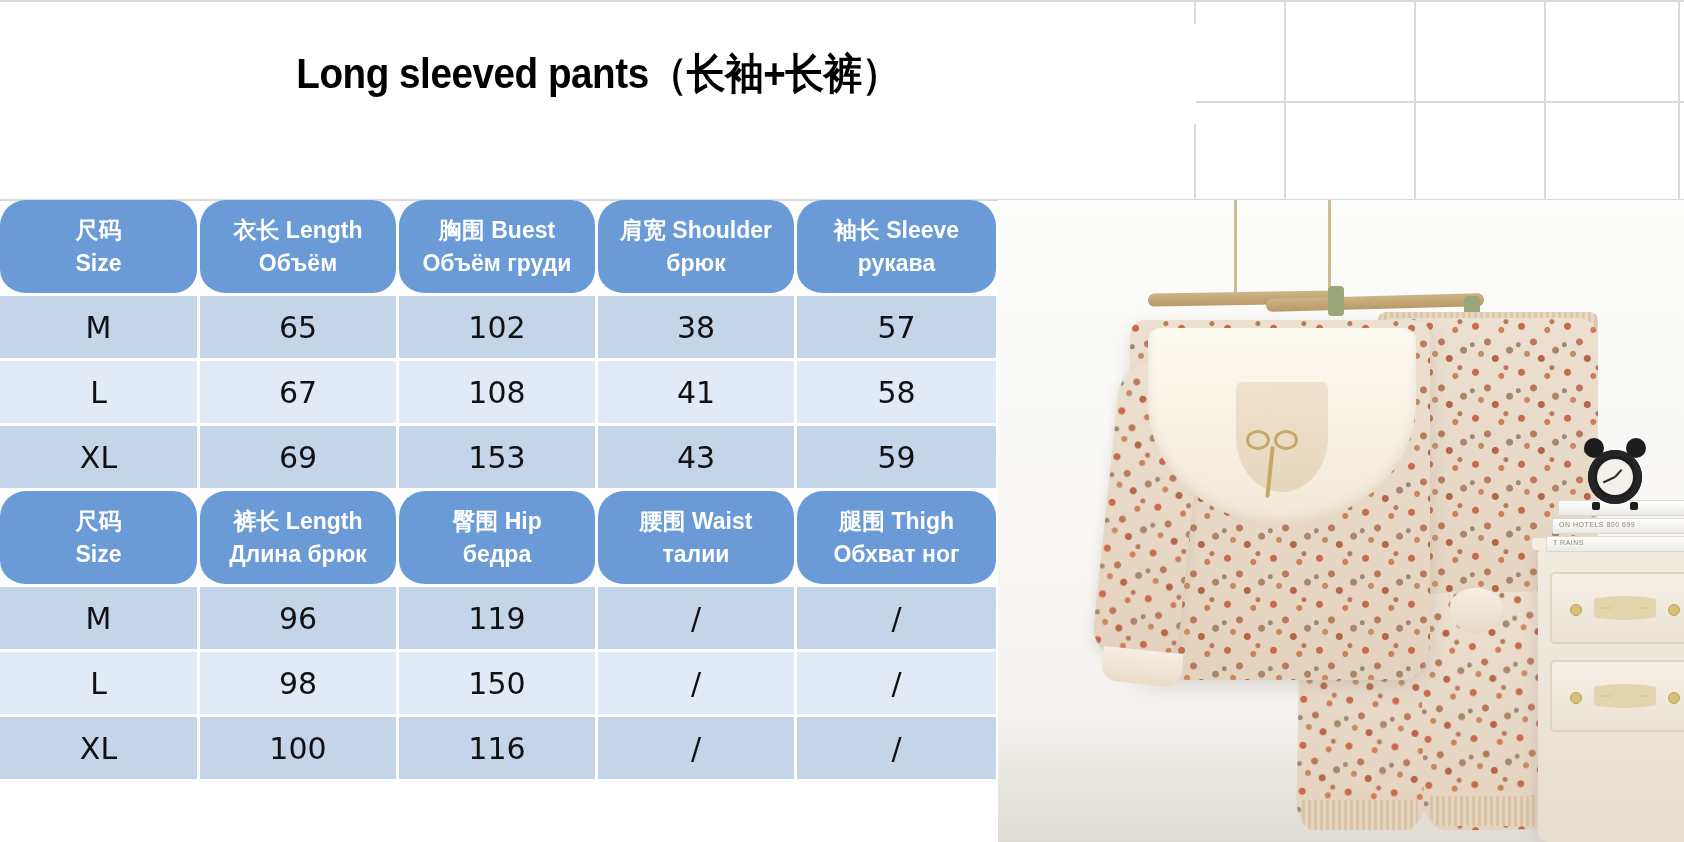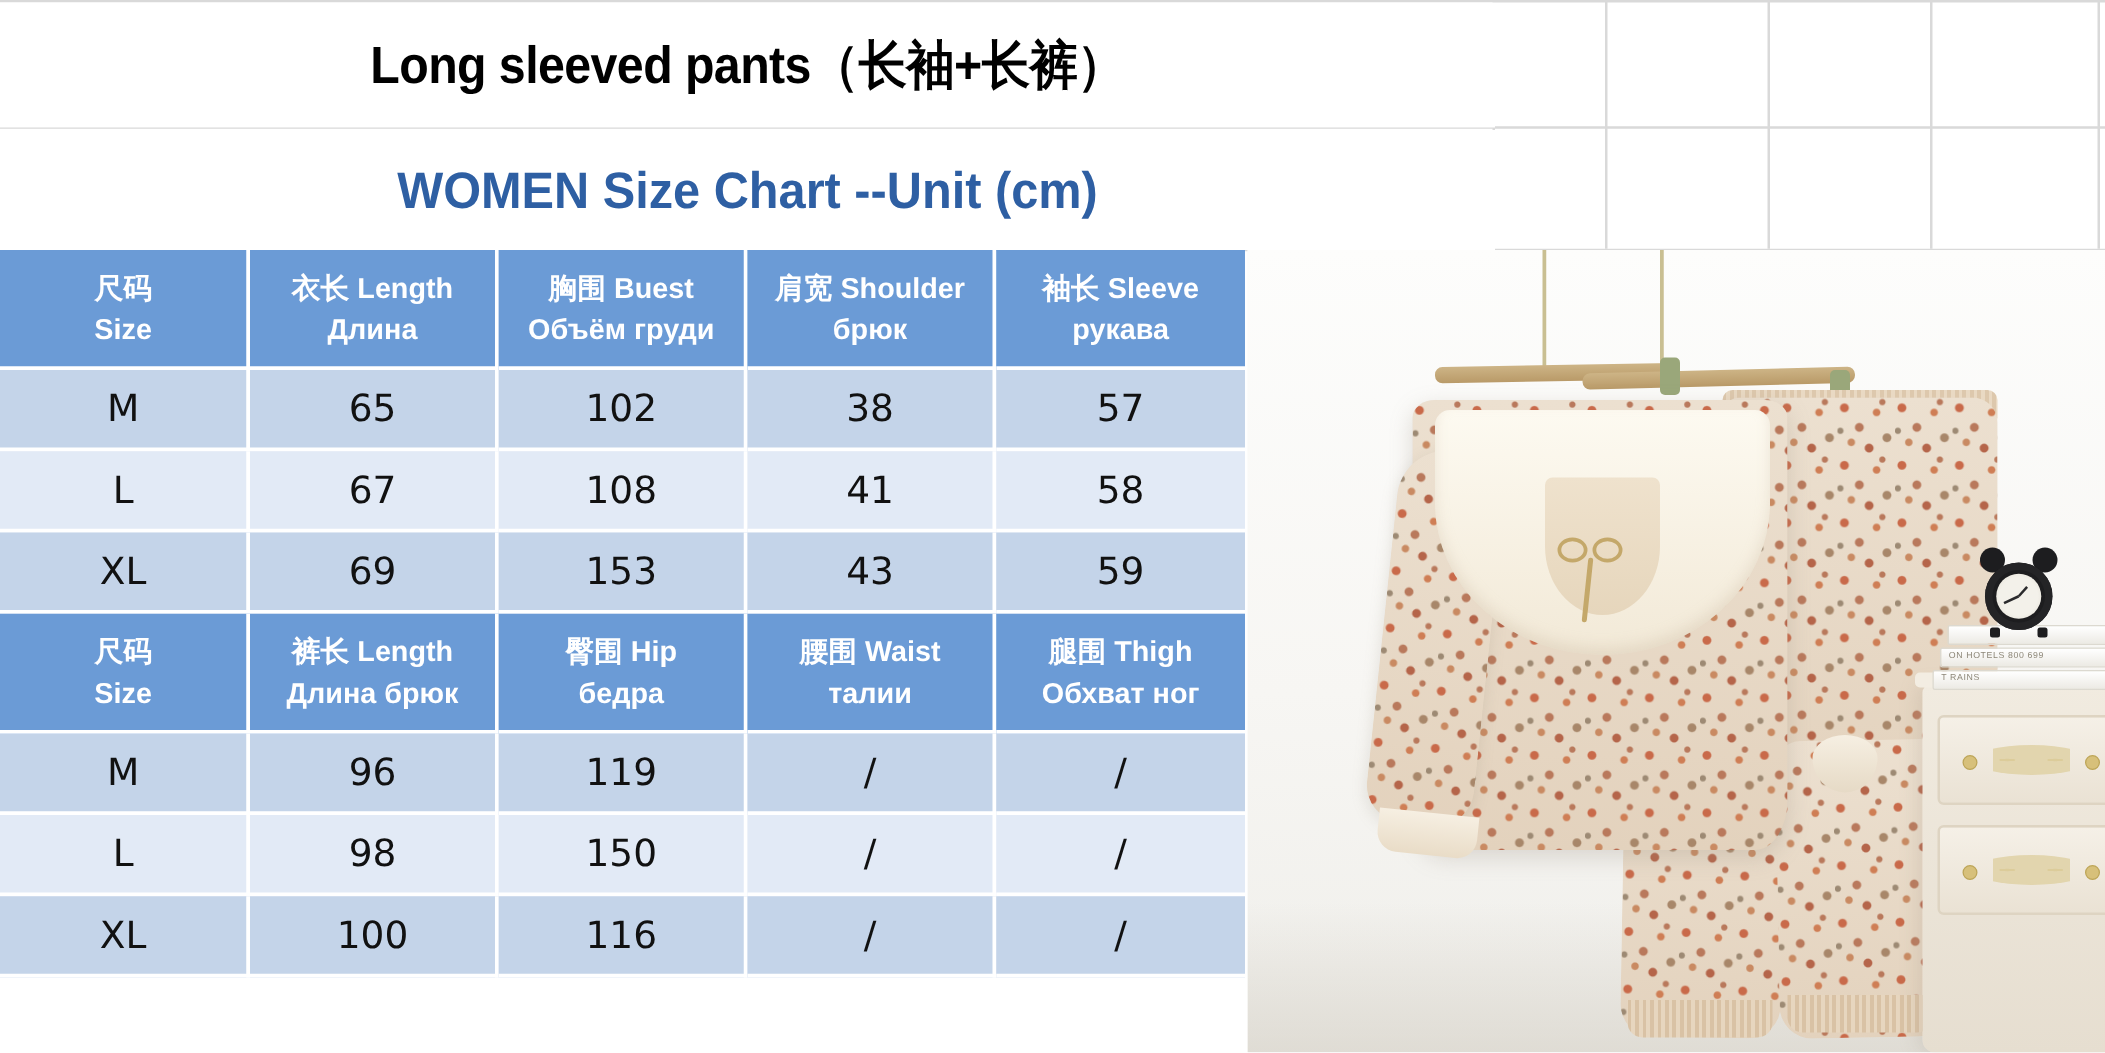--- a/index.html
+++ b/index.html
@@ -20,20 +20,21 @@
   .gline-v { position: absolute; top: 0; width: 2px; background: #d9d9d9; }
   .gline-h { position: absolute; left: 0; height: 2px; background: #d9d9d9; }
 
   
   .title-band {
     position: absolute;
     left: 0; width: 1196px;
     background: #ffffff;
     display: flex; align-items: center; justify-content: center;
     z-index: 2;
+    margin-top: 22px;
   }
   #title-row-1 { top: 2px; height: 100px; }
   #title-row-2 { top: 104px; height: 96px; }
 
   .title-main {
     font-size: 42px;
     font-weight: bold;
     color: #000000;
     letter-spacing: -0.5px;
     white-space: nowrap;
@@ -72,20 +73,21 @@
   .col-d     { width: 199px; }
 
   tr.hdr td {
     background: #6b9bd6;
     color: #ffffff;
     height: 96px;
     font-size: 23px;
     font-weight: bold;
     line-height: 1.42;
     padding: 4px 2px;
+    border-radius: 26px;
   }
   tr.hdr td .l1 { display: block; white-space: nowrap; }
   tr.hdr td .l2 { display: block; white-space: nowrap; }
 
   tr.data td {
     height: 65px;
     font-size: 30px;
     font-weight: normal;
     color: #111111;
     font-family: "DejaVu Sans", sans-serif;
@@ -342,42 +344,39 @@
     <div class="gline-v" style="left:1284px; height:199px;"></div>
     <div class="gline-v" style="left:1414px; height:199px;"></div>
     <div class="gline-v" style="left:1544px; height:199px;"></div>
     <div class="gline-v" style="left:1678px; height:199px;"></div>
   </div>
 
   <div class="title-band" id="title-row-1">
     <div class="title-main">Long sleeved pants（长袖+长裤）</div>
   </div>
 
-  <div class="title-band" id="title-row-2">
-    <div class="title-sub">WOMEN Size Chart --Unit (cm)</div>
-  </div>
 
   <table id="size-table">
     <colgroup>
       <col class="col-size">
         <col class="col-a">
         <col class="col-b">
         <col class="col-c">
         <col class="col-d">
     </colgroup>
     <tbody>
 
       <tr class="hdr">
         <td>
           <span class="l1">尺码</span>
           <span class="l2">Size</span>
         </td>
         <td>
           <span class="l1">衣长 Length</span>
-          <span class="l2">Длина</span>
+          <span class="l2">Объём</span>
         </td>
         <td>
           <span class="l1">胸围 Buest</span>
           <span class="l2">Объём груди</span>
         </td>
         <td>
           <span class="l1">肩宽 Shoulder</span>
           <span class="l2">брюк</span>
         </td>
         <td>

